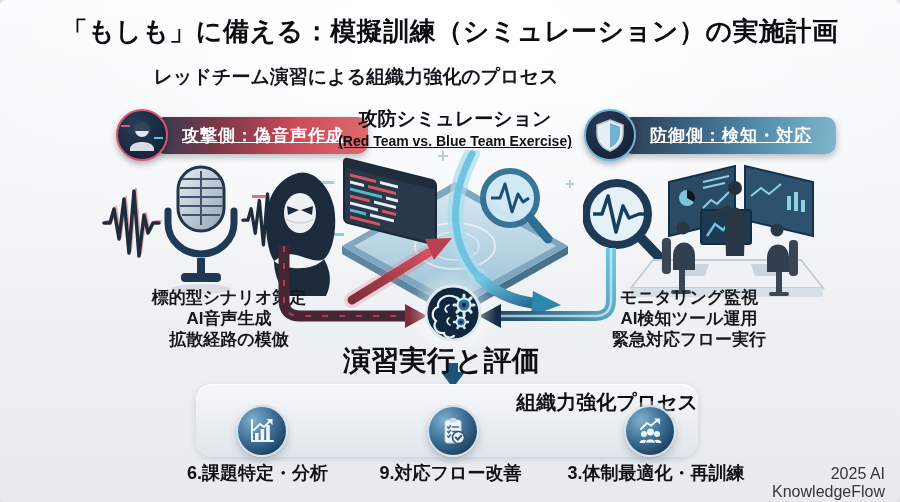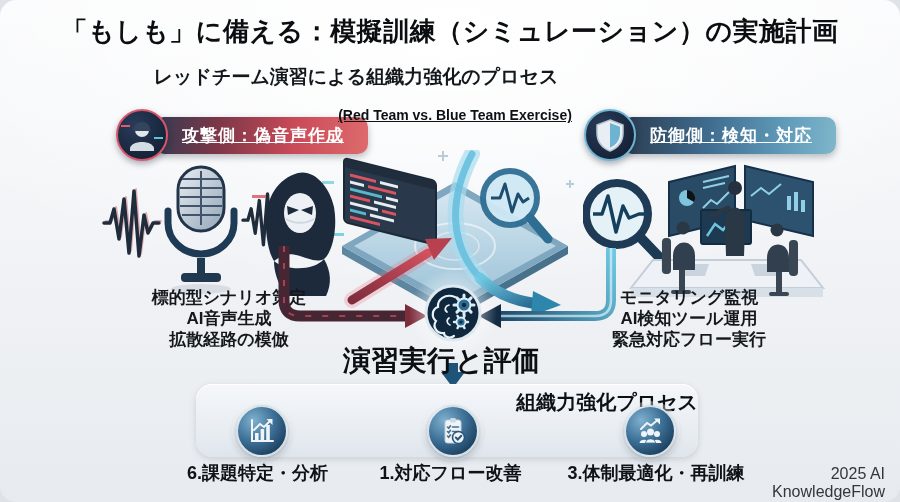--- a/index.html
+++ b/index.html
@@ -3,21 +3,21 @@
 <meta charset="utf-8">
 <style>
   html,body{margin:0;padding:0;background:#dfe3e8;}
   *{box-sizing:border-box;}
   .canvas{
     position:relative;width:900px;height:502px;overflow:hidden;
     font-family:"Liberation Sans","DejaVu Sans",sans-serif;
     background:
       radial-gradient(120% 90% at 50% 8%, #ffffff 0%, rgba(255,255,255,0) 55%),
       linear-gradient(180deg,var(--background-top,#fafbfc) 0%, #f0f2f5 55%, var(--background-bottom,#e7ebef) 100%);
-    border-radius:16px;
+    border-radius:6px;
   }
   .abs{position:absolute;}
   .title{top:14px;left:0;width:900px;text-align:center;font-size:26px;font-weight:800;color:#0b0d10;letter-spacing:.5px;}
   .subtitle{top:64px;left:0;width:712px;text-align:center;font-size:19px;font-weight:700;color:#14181d;}
   .badge{display:flex;align-items:center;}
   .badge-circle{
     width:52px;height:52px;border-radius:50%;z-index:2;flex:0 0 auto;
     background:radial-gradient(circle at 35% 30%, #2a3c5a 0%, #17243a 70%, #101a2b 100%);
     display:flex;align-items:center;justify-content:center;
     box-shadow:0 3px 6px rgba(20,30,45,.35);
@@ -68,20 +68,21 @@
         <rect x="34" y="24" width="9" height="2" fill="#57c7da"></rect>
         <circle cx="22" cy="17" r="7" fill="#dfe6ec"></circle>
         <path d="M14,16 a8,7 0 0 1 16,0 l1,2 h-18 z" fill="#33455c"></path>
         <path d="M10,35 c2,-8 22,-8 24,0 v3 h-24 z" fill="#d5dde4"></path>
       </svg>
     </div>
     <div class="badge-pill">攻撃側：偽音声作成</div>
   </div>
 
   <div class="abs center-head">
+    <div class="h">攻防シミュレーション</div>
     <div class="s">(Red Team vs. Blue Team Exercise)</div>
   </div>
 
   <div class="abs badge defense" style="top:109px;left:584px;">
     <div class="badge-circle">
       <svg width="40" height="40" viewBox="0 0 40 40">
         <path d="M20,5 l13,5 v8 c0,9 -5.5,15 -13,18 c-7.5,-3 -13,-9 -13,-18 v-8 z" fill="#e8eef3" stroke="#b9c6d1" stroke-width="1.5"></path>
         <path d="M20,8 l10,3.8 v6.2 c0,7 -4,12 -10,14.7 z" fill="#6fb3d2"></path>
       </svg>
     </div>
@@ -377,18 +378,18 @@
       <circle cx="9" cy="18" r="3" fill="#eef4f8"></circle>
       <circle cx="22" cy="18" r="3" fill="#eef4f8"></circle>
       <circle cx="15.5" cy="16" r="3.5" fill="#eef4f8"></circle>
       <path d="M4.5,27 c0,-4.5 9,-4.5 9,0 z" fill="#eef4f8"></path>
       <path d="M17.5,27 c0,-4.5 9,-4.5 9,0 z" fill="#eef4f8"></path>
       <path d="M10.5,27 c0,-5.5 10,-5.5 10,0 z" fill="#eef4f8" stroke="#3c6f96" stroke-width=".8"></path>
     </svg>
   </div>
 
   <div class="abs step-label" style="left:150px;width:215px;">6.課題特定・分析</div>
-  <div class="abs step-label" style="left:343px;width:215px;">1.対応フロー改善</div>
+  <div class="abs step-label" style="left:343px;width:215px;">9.対応フロー改善</div>
   <div class="abs step-label" style="left:527px;width:258px;">3.体制最適化・再訓練</div>
 
   <div class="abs watermark">2025 AI KnowledgeFlow</div>
 
 </div>
 
 </body></html>

